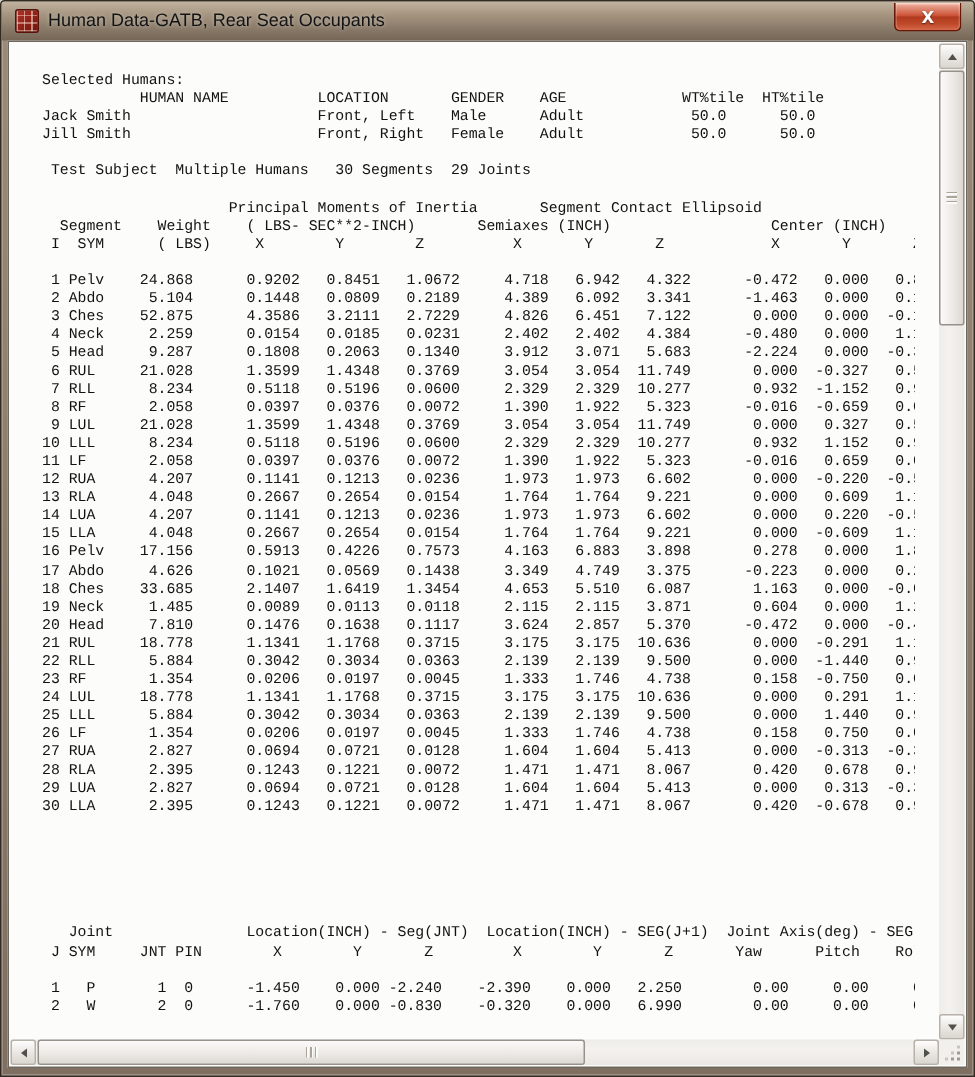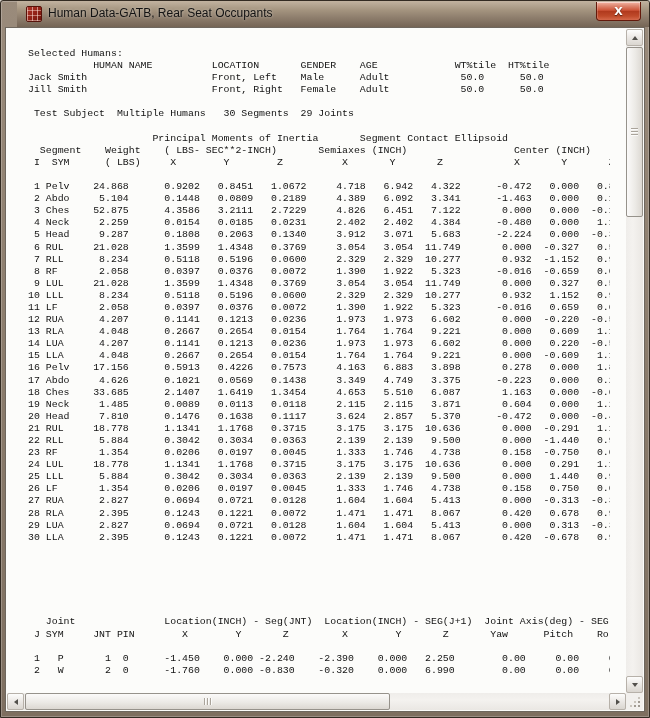--- a/index.html
+++ b/index.html
@@ -6,21 +6,21 @@
   *{box-sizing:border-box;}
   .window{
     position:relative;width:650px;height:718px;
     background:linear-gradient(180deg,#9a8b7b 0%,#8b7c6c 50%,#7e6f60 100%);
     border:1px solid #332b22;border-radius:3px 3px 0 0;
     box-shadow:inset 0 0 0 1px rgba(255,255,255,.22);
     font-family:"Liberation Sans", sans-serif;
     overflow:hidden;
   }
   .titlebar{
-    position:absolute;left:16px;top:0;right:0;height:26px;
+    position:absolute;left:0;top:0;right:0;height:26px;
     background:linear-gradient(180deg,#c2b3a0 0%,#a4947f 35%,#8d7d6c 65%,#75655​5 100%);
     background:linear-gradient(180deg,#c2b3a0 0%,#a4947f 35%,#8d7d6c 65%,#756555 100%);
   }
   .app-icon{
     position:absolute;left:9px;top:5px;width:16px;height:16px;border-radius:2px;
     background:
       linear-gradient(90deg,rgba(255,230,220,.55) 0 1px,transparent 1px 5px,rgba(255,230,220,.55) 5px 6px,transparent 6px 10px,rgba(255,230,220,.55) 10px 11px,transparent 11px),
       linear-gradient(0deg,rgba(255,230,220,.45) 0 1px,transparent 1px 5px,rgba(255,230,220,.45) 5px 6px,transparent 6px 10px,rgba(255,230,220,.45) 10px 11px,transparent 11px),
       linear-gradient(135deg,#b03227 0%,#8c1f14 60%,#6e150c 100%);
     border:1px solid #57120a;

